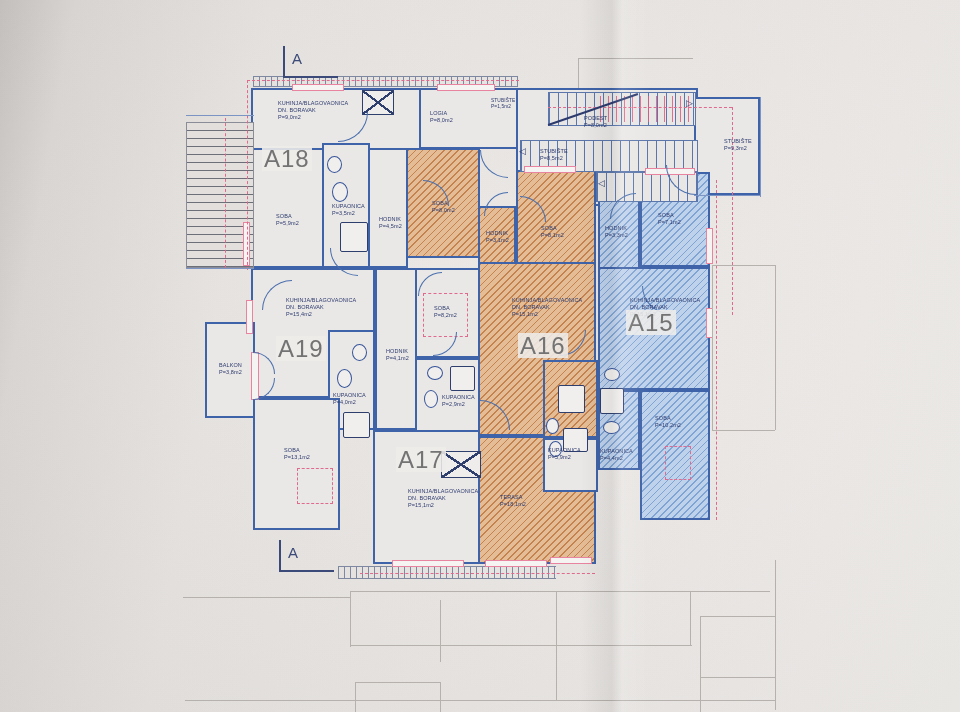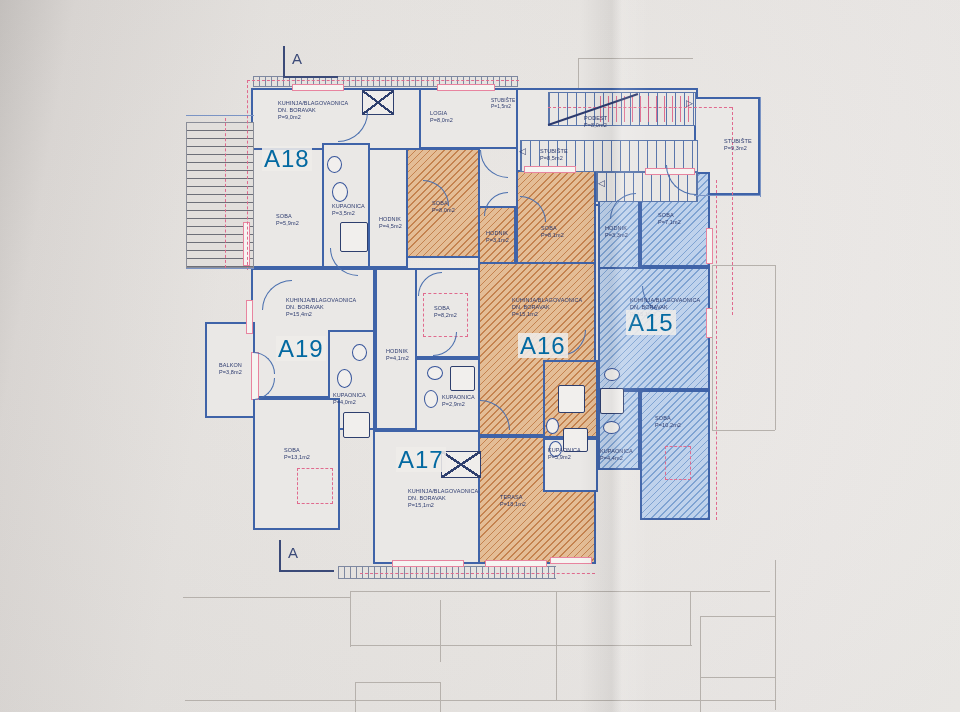--- a/index.html
+++ b/index.html
@@ -34,21 +34,21 @@
   .xbox{border:1.6px solid #2e3f6e;background:
     linear-gradient(to top right,transparent 47%,#2e3f6e 47%,#2e3f6e 53%,transparent 53%),
     linear-gradient(to bottom right,transparent 47%,#2e3f6e 47%,#2e3f6e 53%,transparent 53%),#efedeb;}
   .arc{border:1.1px solid #4a6fae;background:transparent;}
   .arc-tl{border-right:none!important;border-bottom:none!important;border-top-left-radius:100%;}
   .arc-tr{border-left:none!important;border-bottom:none!important;border-top-right-radius:100%;}
   .arc-bl{border-right:none!important;border-top:none!important;border-bottom-left-radius:100%;}
   .arc-br{border-left:none!important;border-top:none!important;border-bottom-right-radius:100%;}
   .diag{height:1.5px;background:#2c3a6e;transform-origin:left center;}
   .lbl{color:#2c3a6e;font-size:5.5px;line-height:1.3;white-space:nowrap;letter-spacing:0.1px;}
-  .big{color:#0369a1;font-size:24px;letter-spacing:1px;background:rgba(238,236,233,0.88);padding:0 2px;line-height:1.05;}
+  .big{color:#737373;font-size:24px;letter-spacing:1px;background:rgba(238,236,233,0.88);padding:0 2px;line-height:1.05;}
   .marker{color:#3b4a78;font-size:15px;}
   .mline{background:#3b4a78;}
   .faint{background:#b6b1ac;}
   .bline{background:#7b94c4;}
 </style>
 </head>
 <body>
 
 <div id="vignette"></div>
 <div id="plan">

